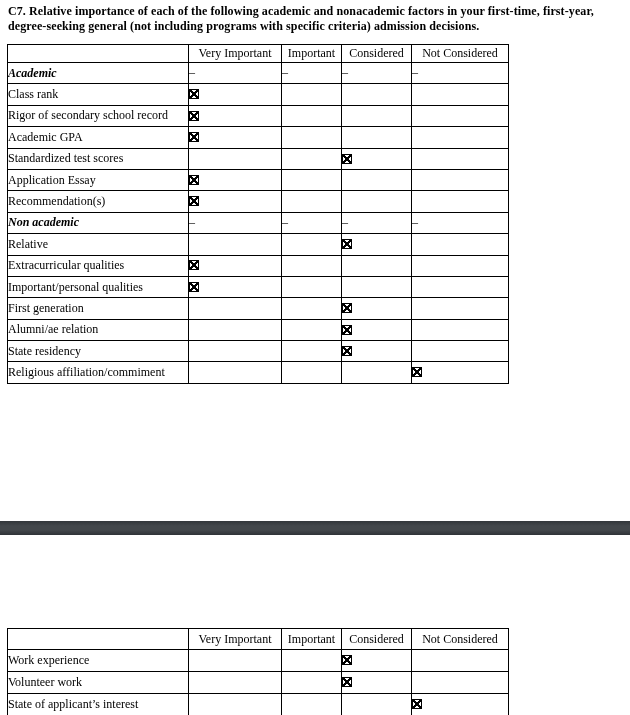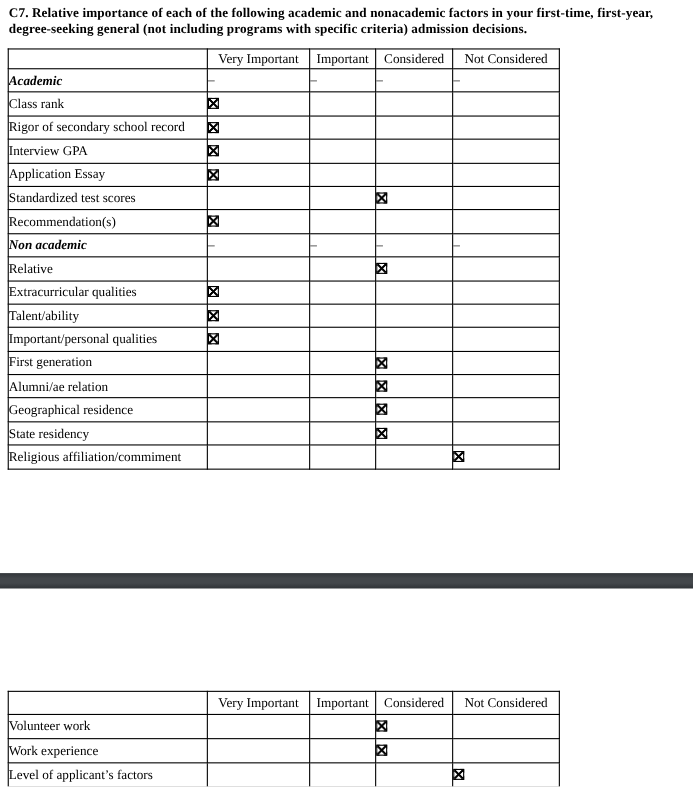--- a/index.html
+++ b/index.html
@@ -113,38 +113,38 @@
           <td class="mark-cell"></td>
         </tr>
         <tr>
           <td class="label-cell">Rigor of secondary school record</td>
           <td class="mark-cell"><span class="checkbox"></span></td>
           <td class="mark-cell"></td>
           <td class="mark-cell"></td>
           <td class="mark-cell"></td>
         </tr>
         <tr>
-          <td class="label-cell">Interview GPA</td>
-          <td class="mark-cell"><span class="checkbox"></span></td>
-          <td class="mark-cell"></td>
-          <td class="mark-cell"></td>
+          <td class="label-cell">Academic GPA</td>
+          <td class="mark-cell"><span class="checkbox"></span></td>
+          <td class="mark-cell"></td>
+          <td class="mark-cell"></td>
+          <td class="mark-cell"></td>
+        </tr>
+        <tr>
+          <td class="label-cell">Standardized test scores</td>
+          <td class="mark-cell"></td>
+          <td class="mark-cell"></td>
+          <td class="mark-cell"><span class="checkbox"></span></td>
           <td class="mark-cell"></td>
         </tr>
         <tr>
           <td class="label-cell">Application Essay</td>
           <td class="mark-cell"><span class="checkbox"></span></td>
           <td class="mark-cell"></td>
           <td class="mark-cell"></td>
-          <td class="mark-cell"></td>
-        </tr>
-        <tr>
-          <td class="label-cell">Standardized test scores</td>
-          <td class="mark-cell"></td>
-          <td class="mark-cell"></td>
-          <td class="mark-cell"><span class="checkbox"></span></td>
           <td class="mark-cell"></td>
         </tr>
         <tr>
           <td class="label-cell">Recommendation(s)</td>
           <td class="mark-cell"><span class="checkbox"></span></td>
           <td class="mark-cell"></td>
           <td class="mark-cell"></td>
           <td class="mark-cell"></td>
         </tr>
         <tr class="section-row">
@@ -162,49 +162,35 @@
           <td class="mark-cell"></td>
         </tr>
         <tr>
           <td class="label-cell">Extracurricular qualities</td>
           <td class="mark-cell"><span class="checkbox"></span></td>
           <td class="mark-cell"></td>
           <td class="mark-cell"></td>
           <td class="mark-cell"></td>
         </tr>
         <tr>
-          <td class="label-cell">Talent/ability</td>
-          <td class="mark-cell"><span class="checkbox"></span></td>
-          <td class="mark-cell"></td>
-          <td class="mark-cell"></td>
-          <td class="mark-cell"></td>
-        </tr>
-        <tr>
           <td class="label-cell">Important/personal qualities</td>
           <td class="mark-cell"><span class="checkbox"></span></td>
           <td class="mark-cell"></td>
           <td class="mark-cell"></td>
           <td class="mark-cell"></td>
         </tr>
         <tr>
           <td class="label-cell">First generation</td>
           <td class="mark-cell"></td>
           <td class="mark-cell"></td>
           <td class="mark-cell"><span class="checkbox"></span></td>
           <td class="mark-cell"></td>
         </tr>
         <tr>
           <td class="label-cell">Alumni/ae relation</td>
-          <td class="mark-cell"></td>
-          <td class="mark-cell"></td>
-          <td class="mark-cell"><span class="checkbox"></span></td>
-          <td class="mark-cell"></td>
-        </tr>
-        <tr>
-          <td class="label-cell">Geographical residence</td>
           <td class="mark-cell"></td>
           <td class="mark-cell"></td>
           <td class="mark-cell"><span class="checkbox"></span></td>
           <td class="mark-cell"></td>
         </tr>
         <tr>
           <td class="label-cell">State residency</td>
           <td class="mark-cell"></td>
           <td class="mark-cell"></td>
           <td class="mark-cell"><span class="checkbox"></span></td>
@@ -234,35 +220,35 @@
         <tr>
           <th></th>
           <th>Very Important</th>
           <th>Important</th>
           <th>Considered</th>
           <th>Not Considered</th>
         </tr>
       </thead>
       <tbody>
         <tr>
+          <td class="label-cell">Work experience</td>
+          <td class="mark-cell"></td>
+          <td class="mark-cell"></td>
+          <td class="mark-cell"><span class="checkbox"></span></td>
+          <td class="mark-cell"></td>
+        </tr>
+        <tr>
           <td class="label-cell">Volunteer work</td>
           <td class="mark-cell"></td>
           <td class="mark-cell"></td>
           <td class="mark-cell"><span class="checkbox"></span></td>
           <td class="mark-cell"></td>
         </tr>
         <tr>
-          <td class="label-cell">Work experience</td>
-          <td class="mark-cell"></td>
-          <td class="mark-cell"></td>
-          <td class="mark-cell"><span class="checkbox"></span></td>
-          <td class="mark-cell"></td>
-        </tr>
-        <tr>
-          <td class="label-cell">Level of applicant’s factors</td>
+          <td class="label-cell">State of applicant’s interest</td>
           <td class="mark-cell"></td>
           <td class="mark-cell"></td>
           <td class="mark-cell"></td>
           <td class="mark-cell"><span class="checkbox"></span></td>
         </tr>
       </tbody>
     </table>
 
 </div>
 

